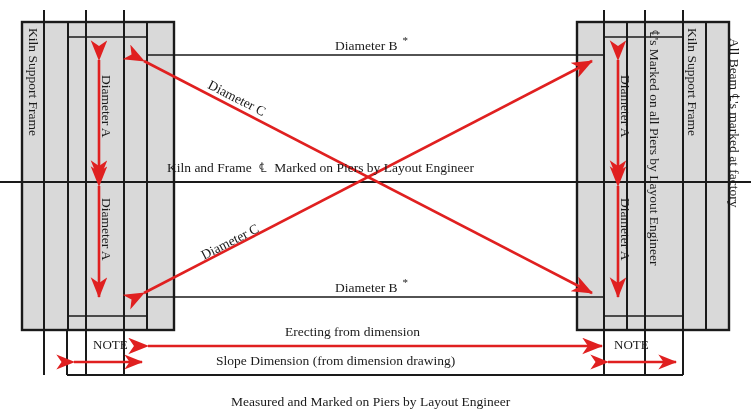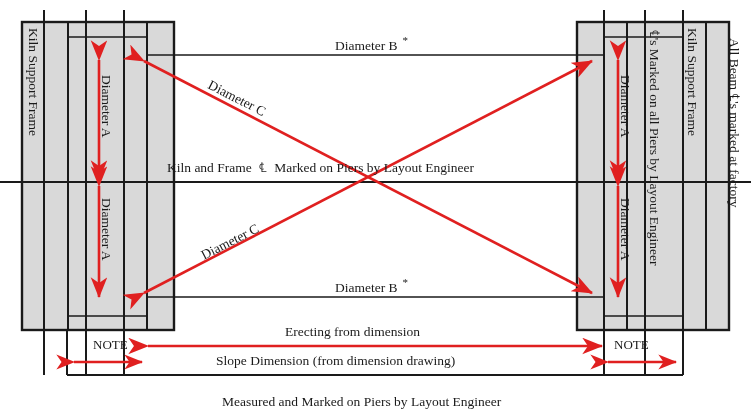--- a/index.html
+++ b/index.html
@@ -148,15 +148,15 @@
   </div>
 
   <div class="lbl" style="left:285px;top:325px;">Erecting from dimension</div>
 
   <div class="lbl" style="left:216px;top:354px;">Slope Dimension (from dimension drawing)</div>
 
   <div class="lbl small" style="left:93px;top:338px;">NOTE</div>
 
   <div class="lbl small" style="left:614px;top:338px;">NOTE</div>
 
-  <div class="lbl" style="left:222px;top:395px;">Measured and Marked on Piers by Layout Engineer</div>
+  <div class="lbl" style="left:231px;top:395px;">Measured and Marked on Piers by Layout Engineer</div>
 
 </div>
 
 </body></html>

